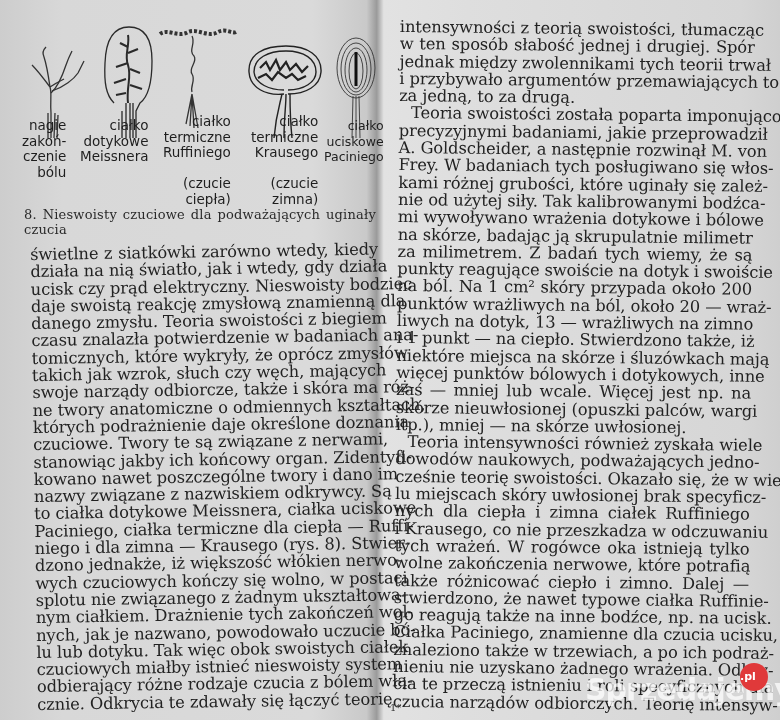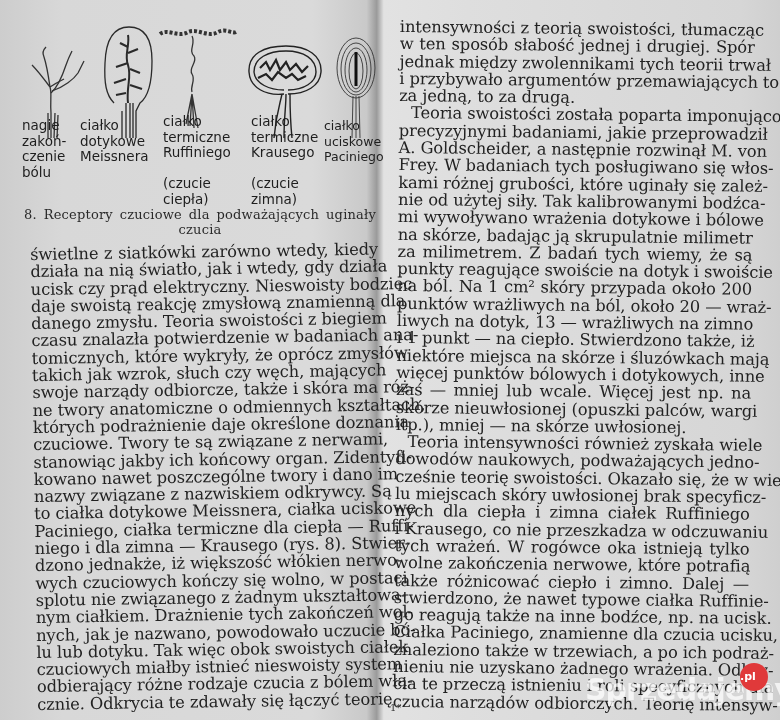--- a/index.html
+++ b/index.html
@@ -13,28 +13,28 @@
     background: linear-gradient(90deg,#cdcdcd 0%,#d8d8d8 8%,#dadada 40%,#c9c9c9 47%,#9a9a9a 48.3%,#e2e2e2 49.2%,#dedede 60%,#d6d6d6 95%,#cfcfcf 100%);
   }
   .page-left { position:absolute; left:0; top:0; width:375px; height:720px; }
   .page-right { position:absolute; left:378px; top:0; width:389px; height:720px; }
 
   
   .figure { position:absolute; left:18px; top:18px; width:360px; height:225px; }
   .fig-svg { position:absolute; }
   .fig-label {
     position:absolute; font-family:"DejaVu Sans", sans-serif; font-size:13.5px; line-height:15.5px;
-    color:#1e1e1e; white-space:pre;
+    color:#1e1e1e; white-space:pre;text-align:right;
   }
   .caption {
     position:absolute; left:24px; top:208px; width:352px; font-size:13px; color:#2a2a2a;
     letter-spacing:0.2px; line-height:14px;
   }
   .caption .l1 { display:flex; justify-content:space-between; }
-  .caption .l2 { text-align:center; margin-top:1px; }
+  .caption .l2 { text-align:left; margin-top:1px; }
 
   .text-block { position:absolute; color:#222; font-size:16.3px; line-height:17.3px; letter-spacing:-0.1px; }
   .text-block .ln { white-space:nowrap; display:block; height:17.3px; text-align:justify; text-align-last:justify; }
   .text-block .ln.last { text-align-last:left; }
   .text-block .ln.indent { padding-left:12px; }
 
   .left-text { left:30px; top:246px; width:348px; transform:rotate(-0.9deg); transform-origin:0 0; }
   .right-text { left:22px; top:18px; width:355px; transform:rotate(0.6deg); transform-origin:0 0; }
 
   .page-mark { position:absolute; left:390px; top:702px; font-size:10px; color:#333; }
@@ -125,21 +125,21 @@
 (czucie
 zimna)</div>
       <div class="fig-label" style="left:306px;top:100px;font-size:12.5px">ciałko
 uciskowe
 Paciniego</div>
     </div>
 
     <div class="caption">
       <div class="l1">
         <span>8.</span>
-        <span>Receptory</span>
+        <span>Nieswoisty</span>
         <span>czuciowe</span>
         <span>dla</span>
         <span>podważających</span>
         <span>uginały</span>
       </div>
       <div class="l2">czucia</div>
     </div>
 
     <div class="text-block left-text">
       <span class="ln">świetlne z siatkówki zarówno wtedy, kiedy</span>

